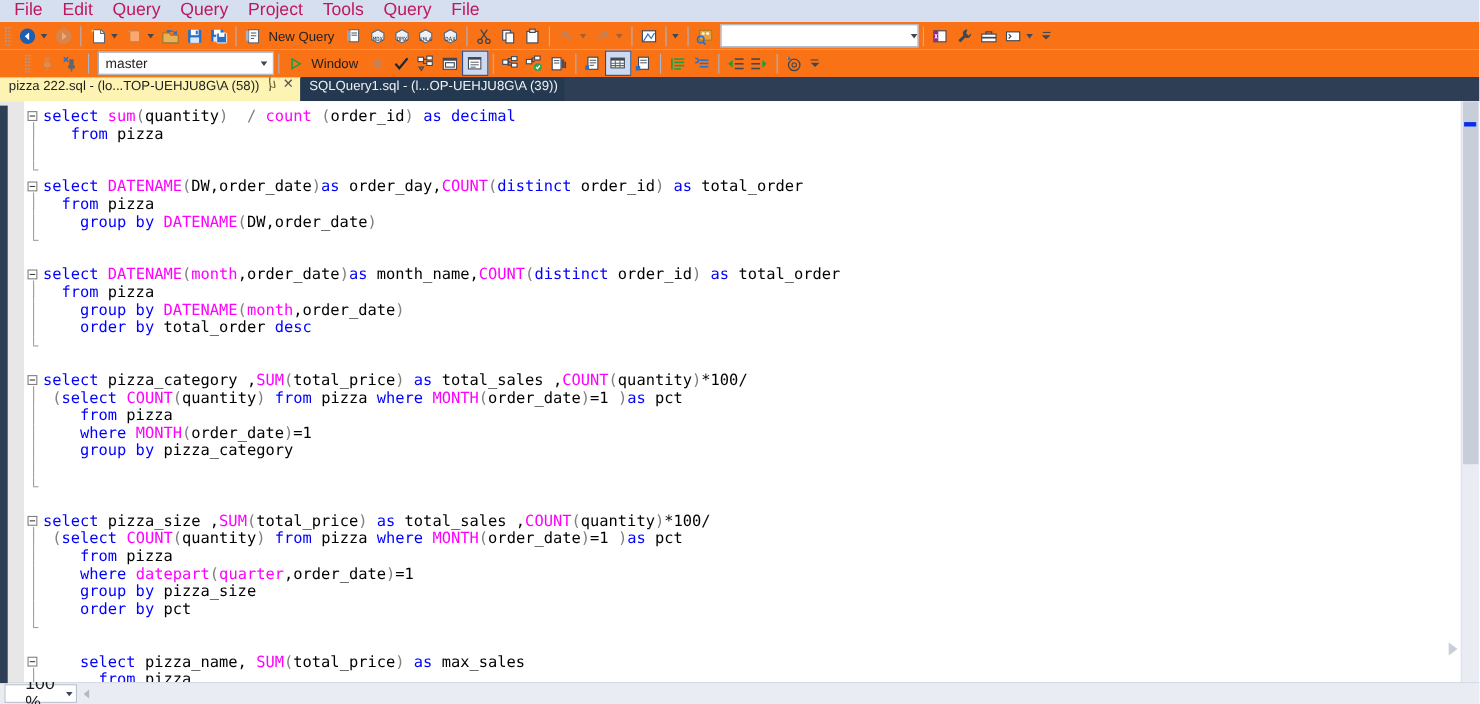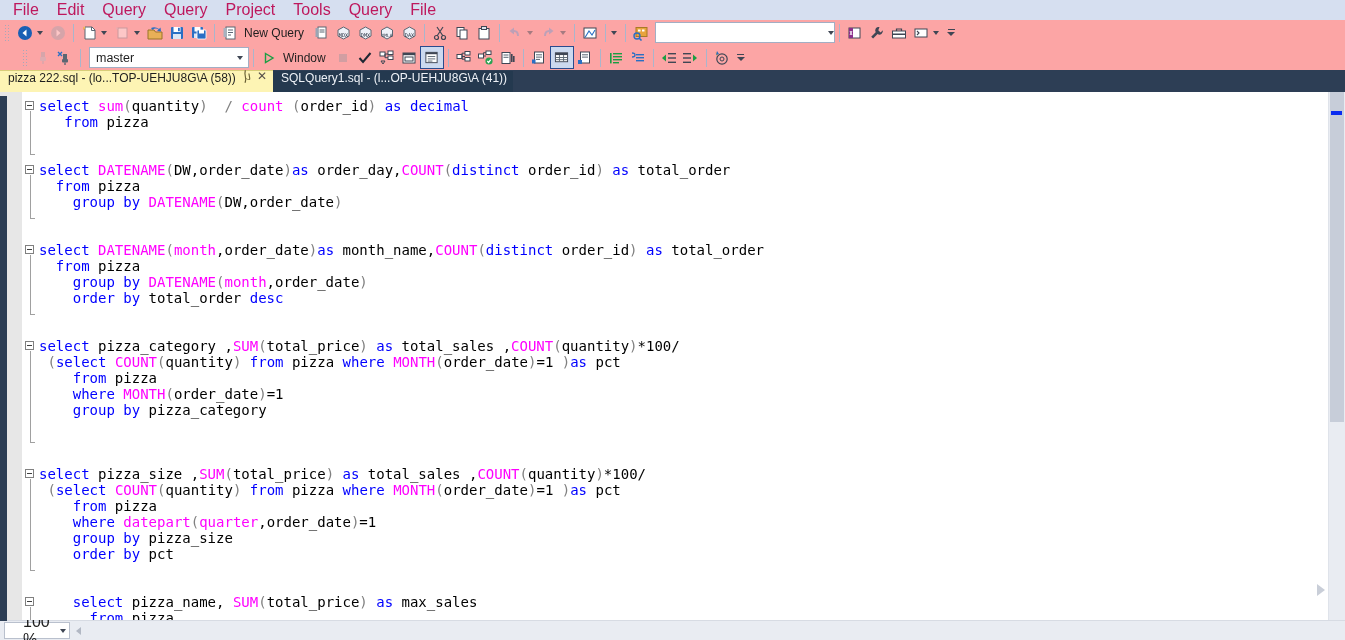--- a/index.html
+++ b/index.html
@@ -39,21 +39,21 @@
     font-size: 16px;
     color: #be185d;
     line-height: 14px;
     cursor: default;
     white-space: nowrap;
   }
 
   
   .toolbar {
     height: 25px;
-    background: #fca5a5;
+    background: #f97316;
     display: flex;
     align-items: center;
     flex: 0 0 auto;
     padding-left: 2px;
   }
   .toolbar.row2 { border-top: none; padding-left: 20px; }
   .grip {
     width: 7px; height: 17px;
     margin: 0 3px 0 2px;
     background-image: radial-gradient(#9aa7bd 40%, transparent 41%);
@@ -780,21 +780,21 @@
     <div class="toolbar-tail"></div>
   </div>
 
   <div class="tabstrip">
     <div class="tab active">
       <span>pizza 222.sql - (lo...TOP-UEHJU8G\A (58))</span>
       <span class="pin">ⴣ</span>
       <span class="cls">✕</span>
     </div>
     <div class="tab inactive">
-      <span>SQLQuery1.sql - (l...OP-UEHJU8G\A (41))</span>
+      <span>SQLQuery1.sql - (l...OP-UEHJU8G\A (39))</span>
     </div>
   </div>
 
   <div class="editorwrap">
     <div class="selmargin"></div>
     <div class="foldmargin">
       <div class="foldcol" id="foldcol">
           <div class="boxm" style="top: 9px;"></div>
           <div class="vline" style="top: 19px; height: 15px;"></div>
           <div class="vline" style="top: 22px; height: 16px;"></div>

